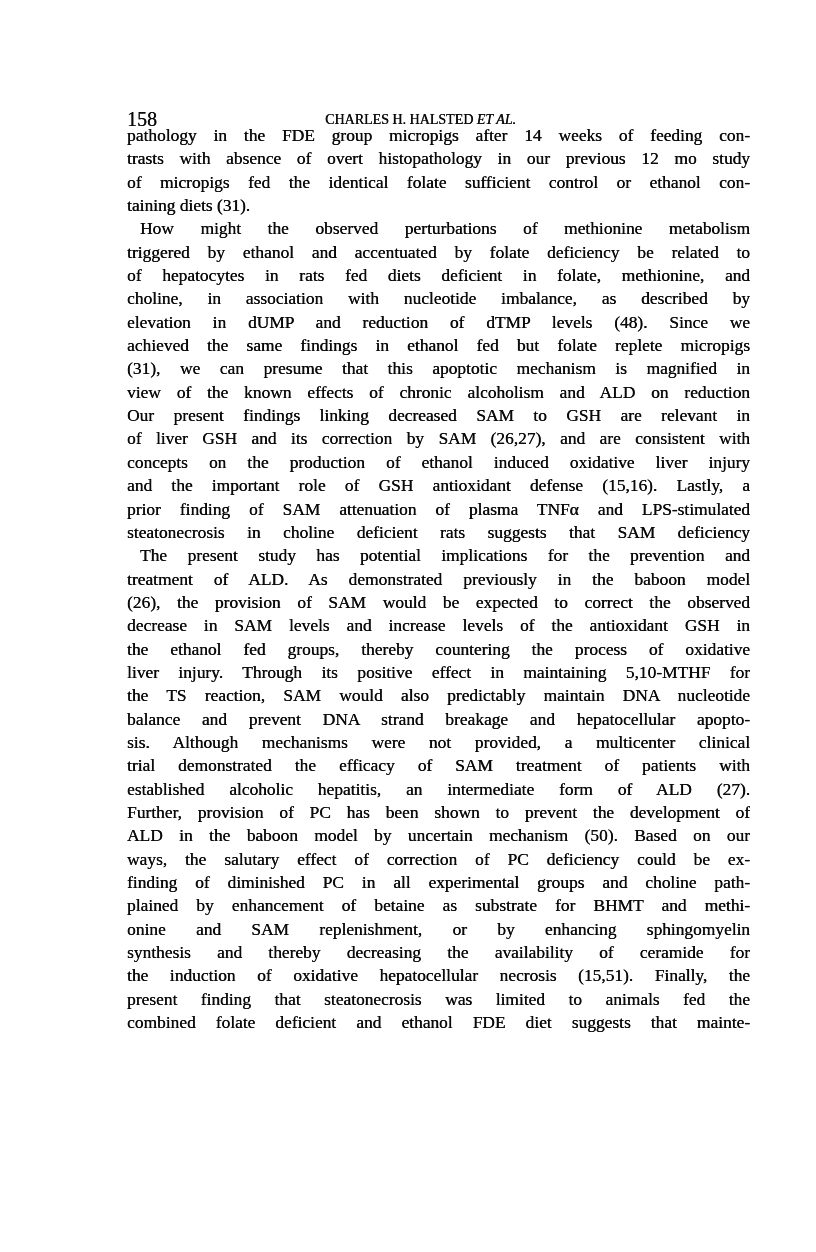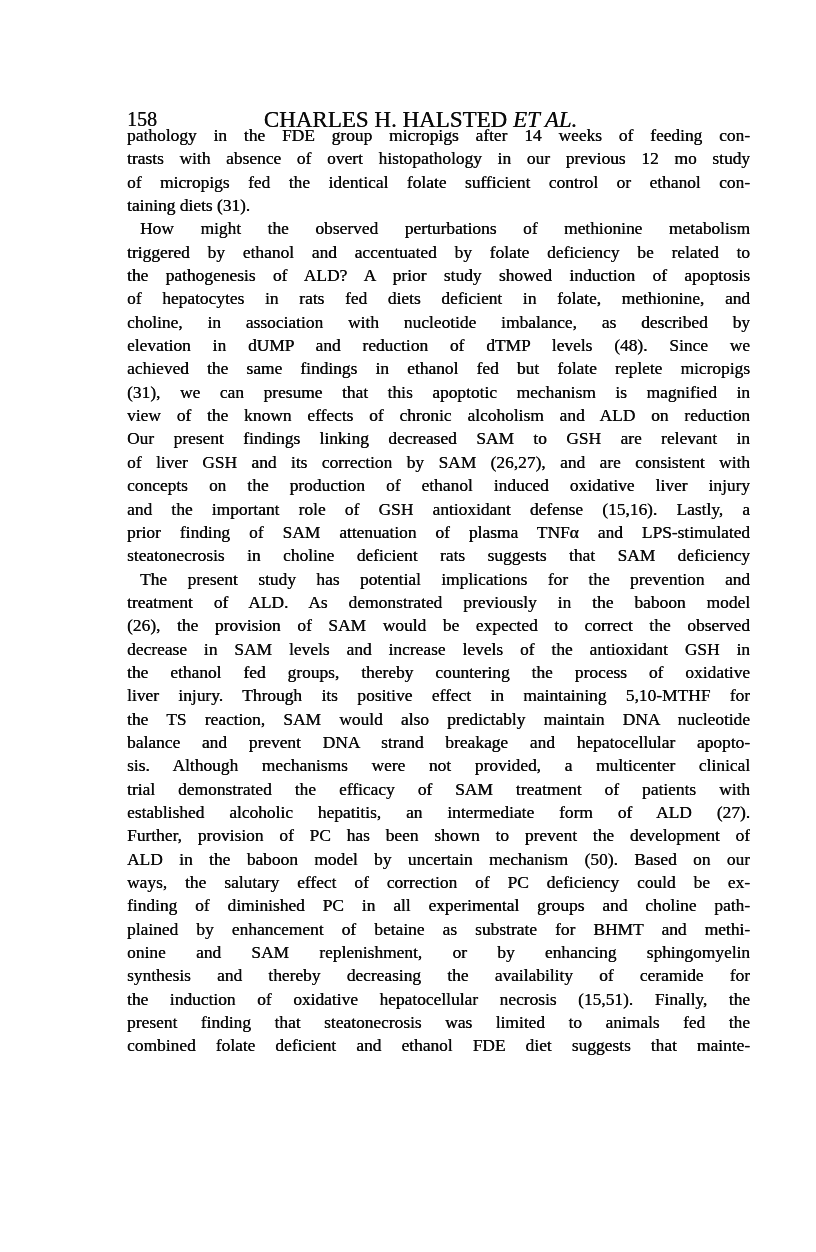--- a/index.html
+++ b/index.html
@@ -32,21 +32,21 @@
     line-height: 22px;
     text-shadow: 0.3px 0 0 #0b0b0b;
   }
   .running-title {
     position: absolute;
     left: 0;
     right: 0;
     top: 2px;
     transform: translateX(-18px);
     text-align: center;
-    font-size: 23px;
+    font-size: 14px;
     line-height: 20px;
     white-space: nowrap;
     text-shadow: 0.3px 0 0 #0b0b0b;
   }
   .running-title .italic {
     font-style: italic;
   }
   .body-text {
     position: absolute;
     left: 127px;
@@ -85,21 +85,20 @@
   <div class="body-text">
       <div class="paragraph">
         <div class="text-line">pathology in the FDE group micropigs after 14 weeks of feeding con-</div>
         <div class="text-line">trasts with absence of overt histopathology in our previous 12 mo study</div>
         <div class="text-line">of micropigs fed the identical folate sufficient control or ethanol con-</div>
         <div class="text-line flush">taining diets (31).</div>
       </div>
       <div class="paragraph">
         <div class="text-line indent">How might the observed perturbations of methionine metabolism</div>
         <div class="text-line">triggered by ethanol and accentuated by folate deficiency be related to</div>
-        <div class="text-line">the pathogenesis of ALD? A prior study showed induction of apoptosis</div>
         <div class="text-line">of hepatocytes in rats fed diets deficient in folate, methionine, and</div>
         <div class="text-line">choline, in association with nucleotide imbalance, as described by</div>
         <div class="text-line">elevation in dUMP and reduction of dTMP levels (48). Since we</div>
         <div class="text-line">achieved the same findings in ethanol fed but folate replete micropigs</div>
         <div class="text-line">(31), we can presume that this apoptotic mechanism is magnified in</div>
         <div class="text-line">view of the known effects of chronic alcoholism and ALD on reduction</div>
         <div class="text-line">Our present findings linking decreased SAM to GSH are relevant in</div>
         <div class="text-line">of liver GSH and its correction by SAM (26,27), and are consistent with</div>
         <div class="text-line">concepts on the production of ethanol induced oxidative liver injury</div>
         <div class="text-line">and the important role of GSH antioxidant defense (15,16). Lastly, a</div>

